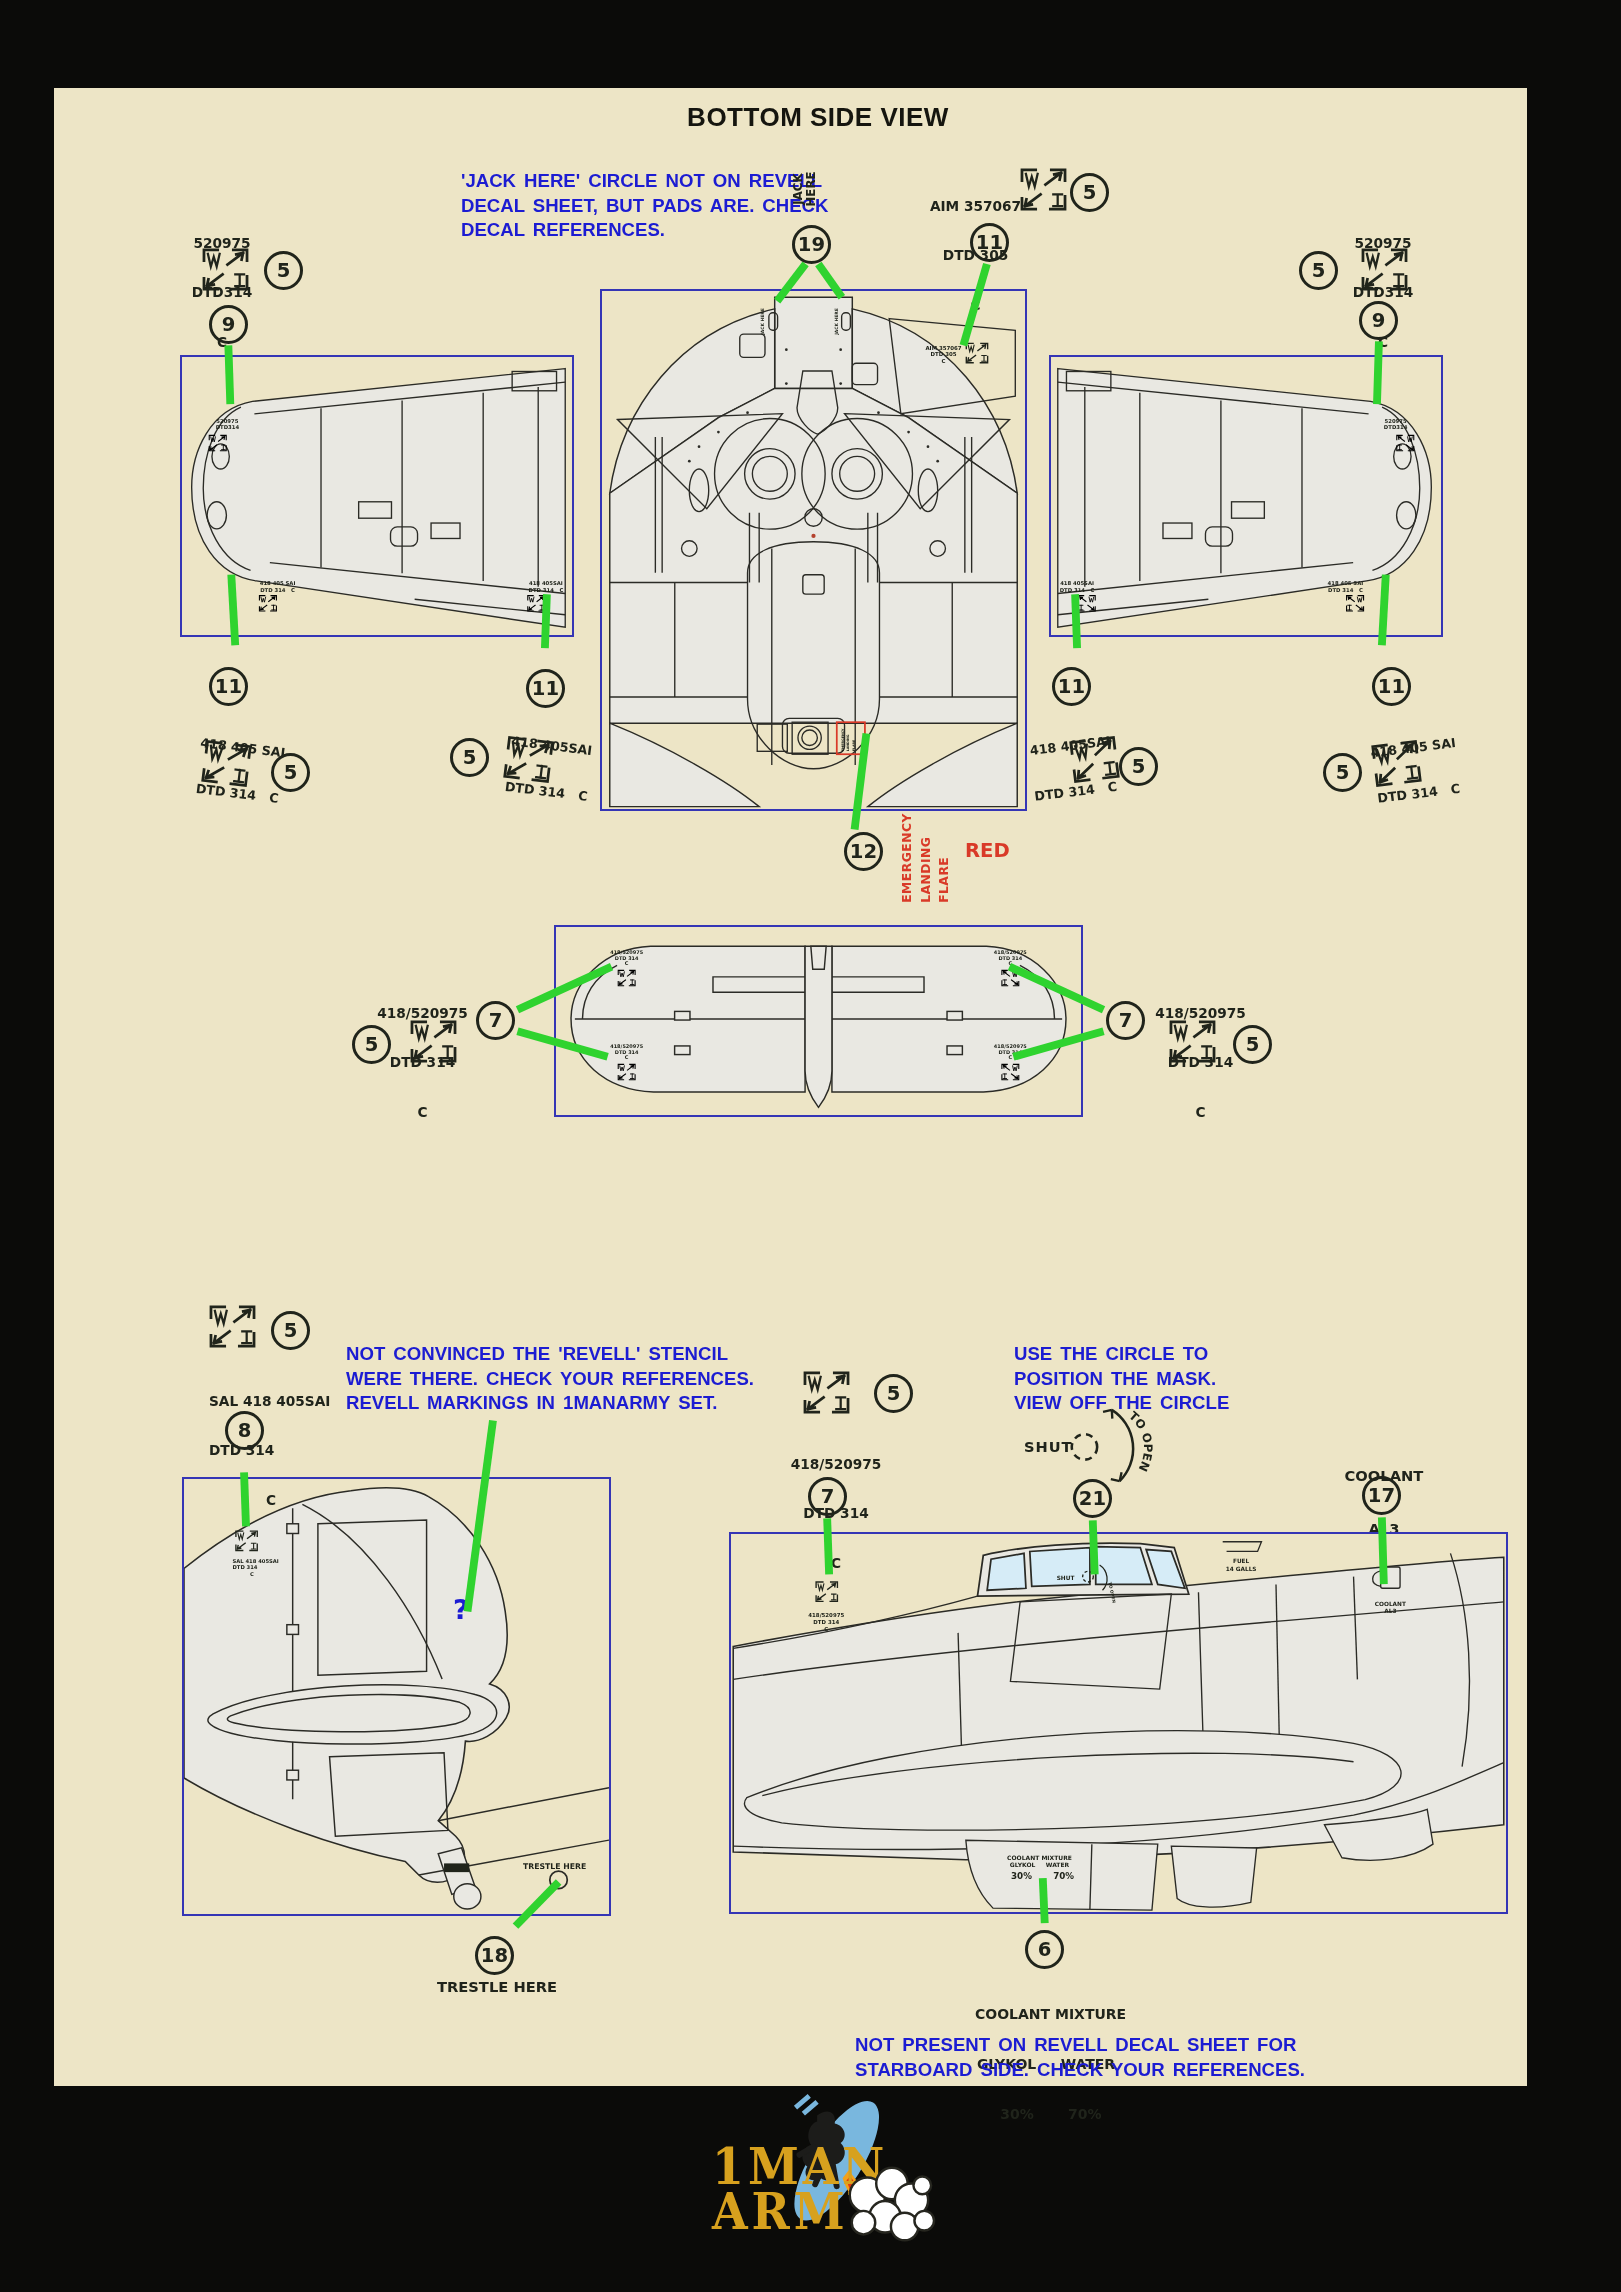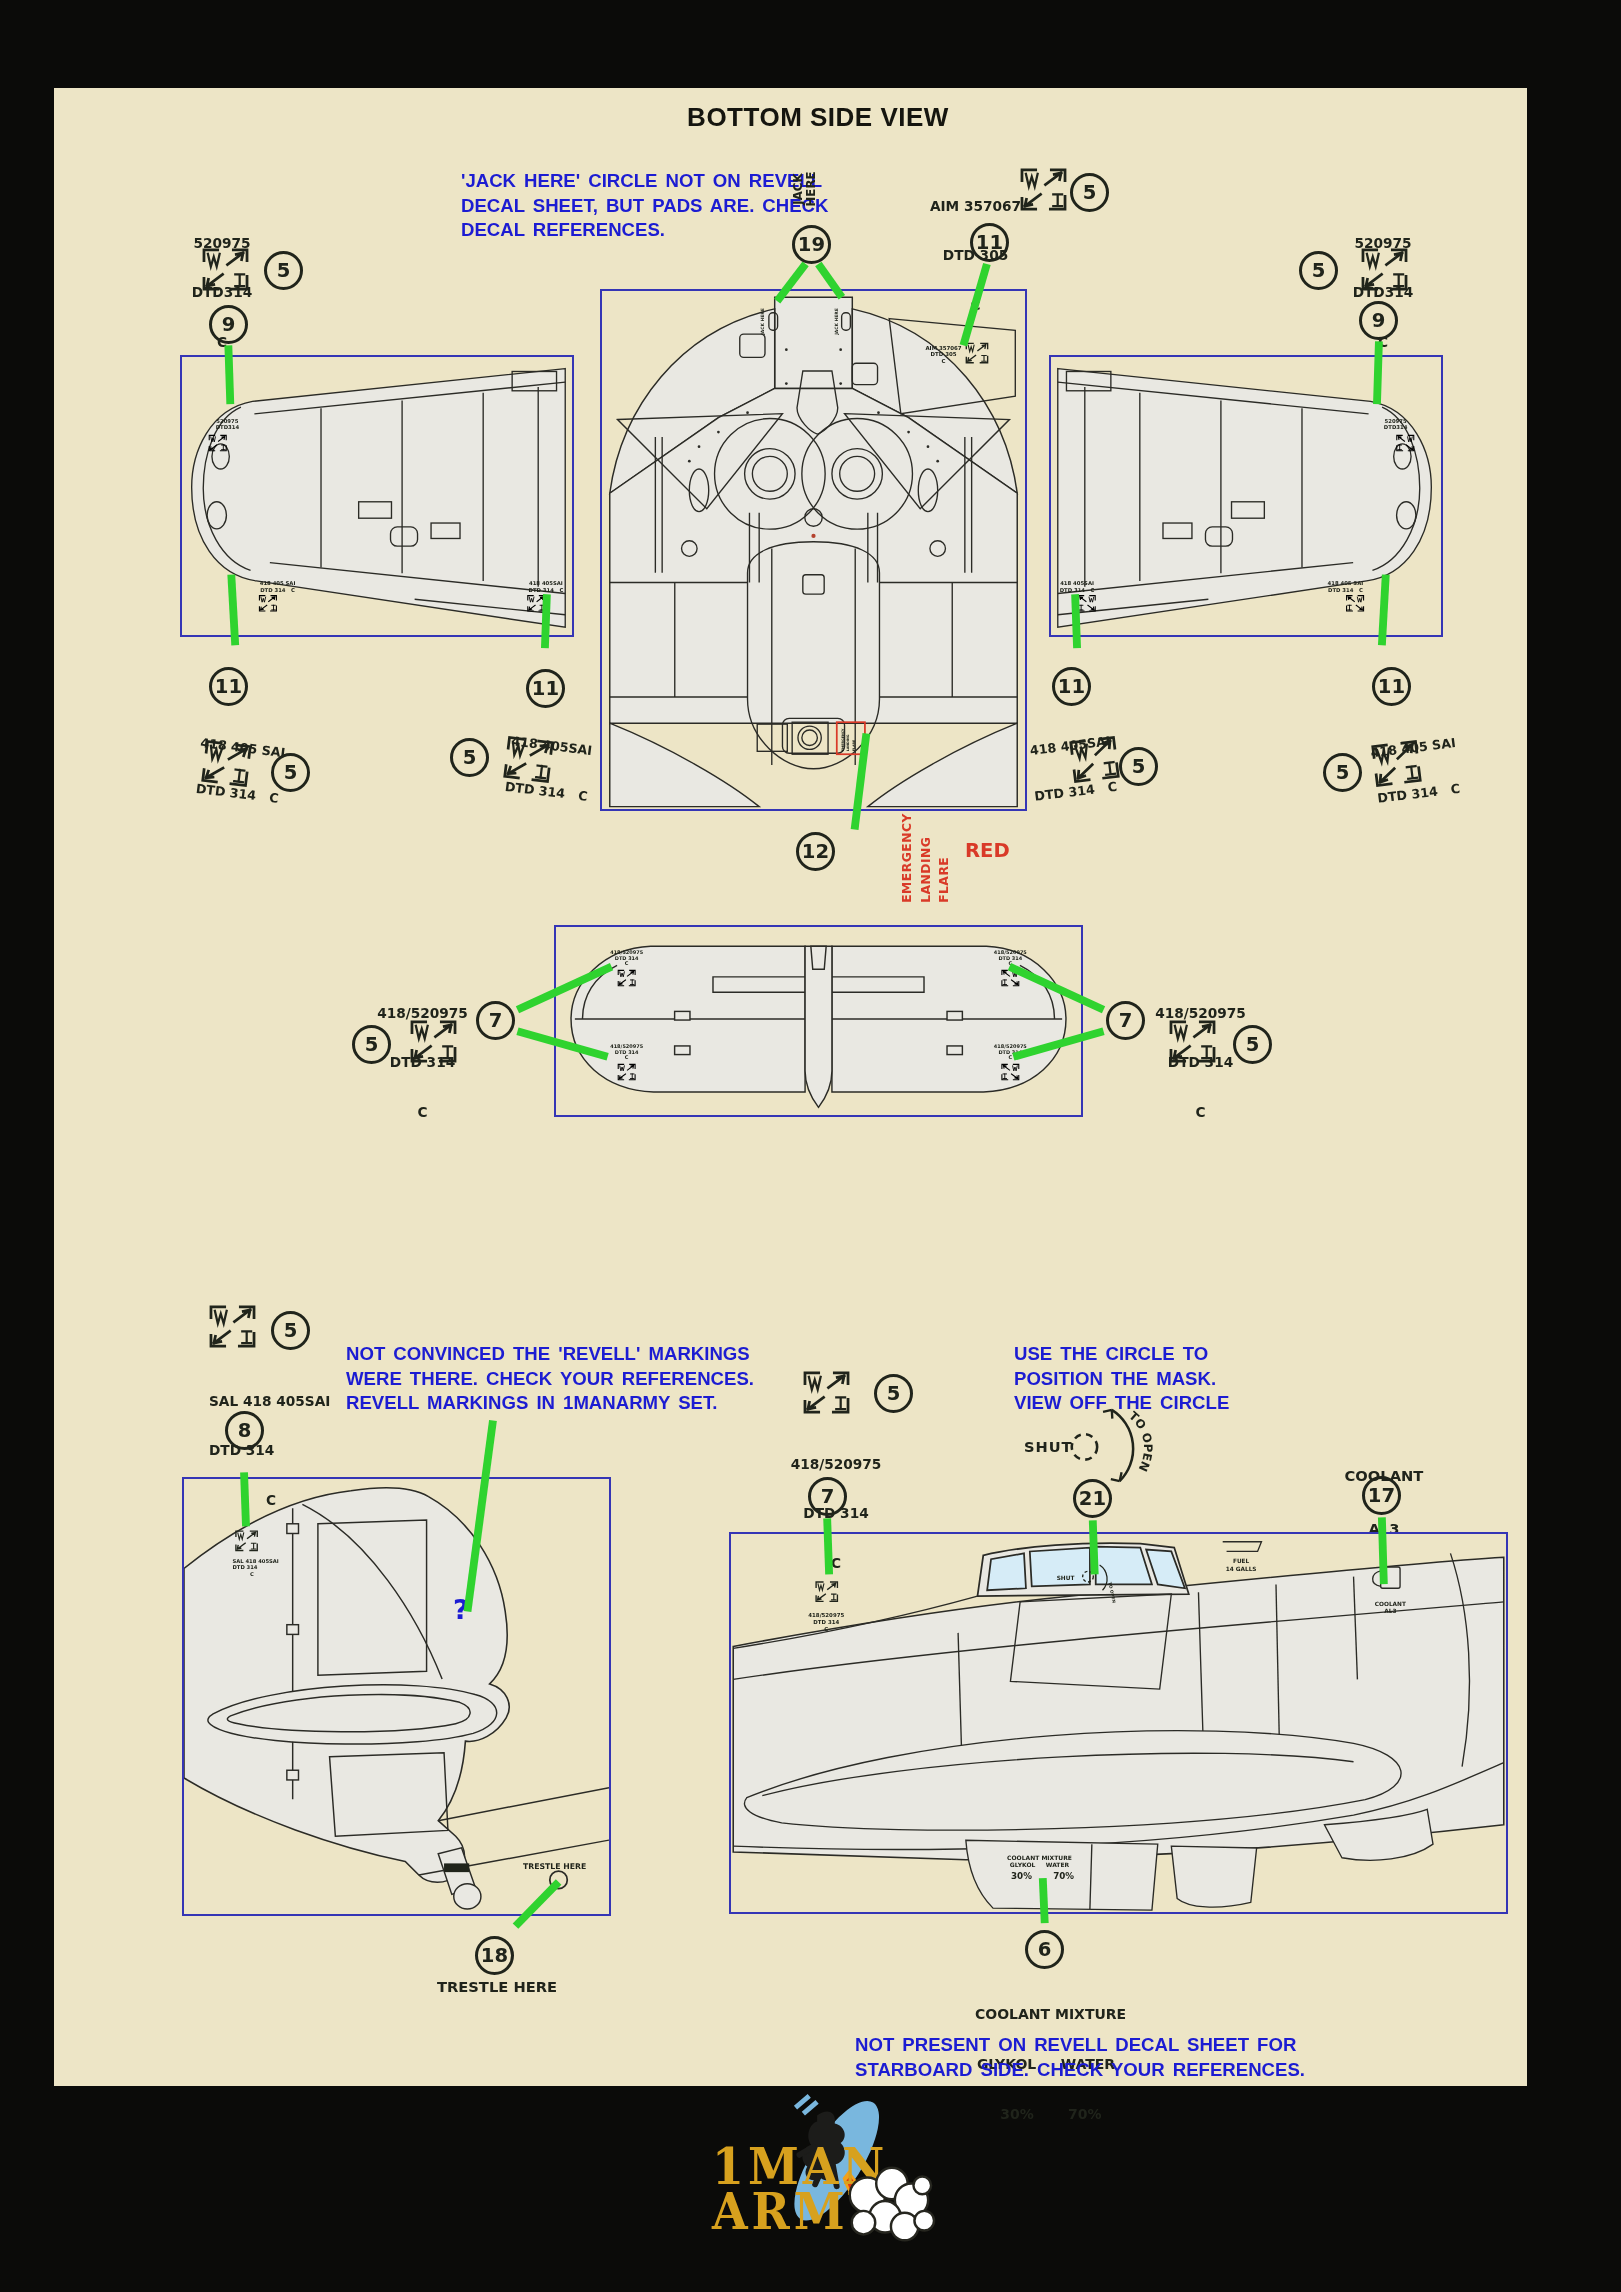--- a/index.html
+++ b/index.html
@@ -294,21 +294,21 @@
     <div>418 405 SAI</div>
     <div>DTD 314   C</div>
   </div>
   <svg class="sticon" style="left:1372px;top:741px;transform:rotate(-7deg)" width="49" height="45" viewBox="0 0 50 46">
       <use href="#sym-st"></use>
     </svg>
   <div class="co" style="left:1323px;top:753px">
       <span>5</span>
     </div>
 
-  <div class="co" style="left:796px;top:832px">
+  <div class="co" style="left:844px;top:832px">
       <span>12</span>
     </div>
   <div class="vwrap" style="left:926px;top:858px">
     <div class="vrot emg">
       <div>EMERGENCY</div>
       <div>LANDING</div>
       <div>FLARE</div>
     </div>
   </div>
   <div class="red" style="left:965px;top:839px">RED</div>
@@ -378,21 +378,21 @@
   <div class="stxt left" style="left:209px;top:1360px;width:137px">
     <div>SAL 418 405SAI</div>
     <div>DTD 314</div>
     <div style="padding-left:57px">C</div>
   </div>
   <div class="co" style="left:225px;top:1411px">
       <span>8</span>
     </div>
 
   <div class="note" style="left:346px;top:1342px">
-    <div>NOT CONVINCED THE 'REVELL' MARKINGS</div>
+    <div>NOT CONVINCED THE 'REVELL' STENCIL</div>
     <div>WERE THERE. CHECK YOUR REFERENCES.</div>
     <div>REVELL MARKINGS IN 1MANARMY SET.</div>
   </div>
 
   <div class="note" style="left:1014px;top:1342px">
     <div>USE THE CIRCLE TO</div>
     <div>POSITION THE MASK.</div>
     <div>VIEW OFF THE CIRCLE</div>
   </div>
 

